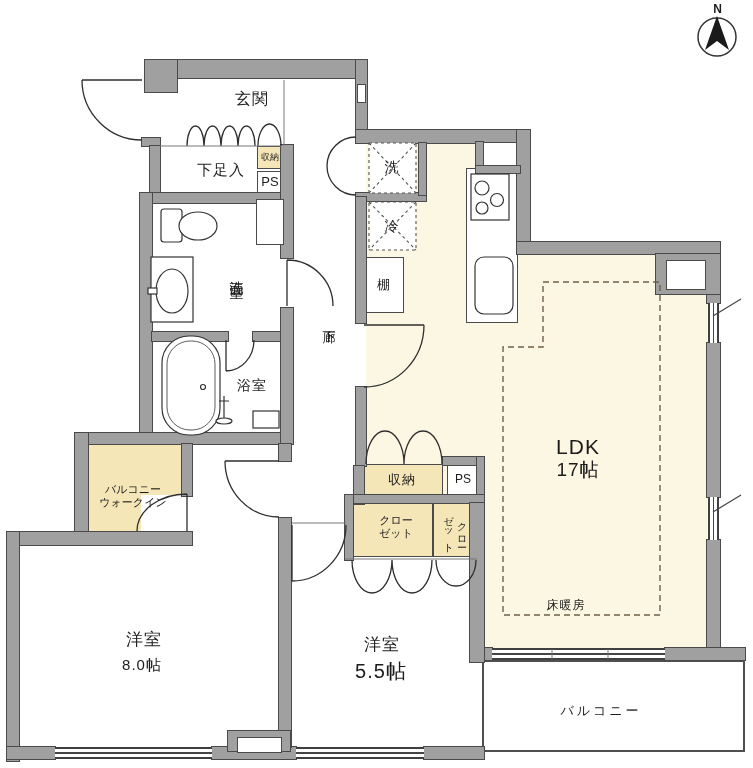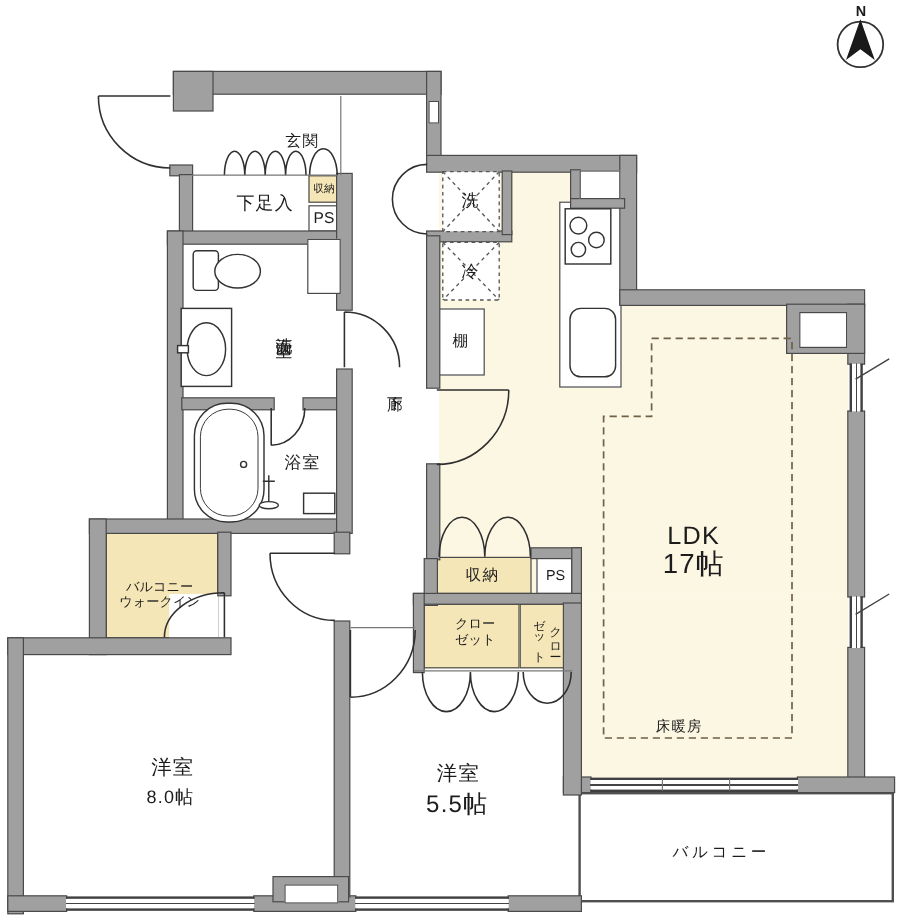--- a/index.html
+++ b/index.html
@@ -164,38 +164,38 @@
     </g>
 
     <g>
       <circle cx="717" cy="37" r="19" fill="none" stroke="#333" stroke-width="1.5"></circle>
       <polygon points="717,16 705,50 717,41 729,50" fill="#1a1a1a"></polygon>
     </g>
   </svg>
 
   <div id="labels">
     <div class="lbl" style="left:718px;top:10px;font-size:12px;font-weight:bold;">N</div>
-    <div class="lbl" style="left:252px;top:118px;font-size:13px;">玄関</div>
+    <div class="lbl" style="left:252px;top:99px;font-size:16px;">玄関</div>
     <div class="lbl" style="left:221px;top:170px;font-size:15px;">下足入</div>
     <div class="lbl" style="left:270px;top:157px;font-size:9px;letter-spacing:0;">収納</div>
     <div class="lbl" style="left:270px;top:182px;font-size:13px;letter-spacing:0;">PS</div>
     <div class="lbl" style="left:270px;top:221px;font-size:12px;letter-spacing:0;">
       <div>P</div>
       <div>S</div>
     </div>
     <div class="lbl vt" style="left:237px;top:273px;font-size:14px;">洗面室</div>
     <div class="lbl vt" style="left:328px;top:321px;font-size:13px;">廊下</div>
     <div class="lbl" style="left:252px;top:385px;font-size:14px;">浴室</div>
     <div class="lbl" style="left:392px;top:167px;font-size:14px;">洗</div>
     <div class="lbl" style="left:392px;top:226px;font-size:14px;">冷</div>
     <div class="lbl" style="left:384px;top:285px;font-size:13px;">棚</div>
     <div class="lbl" style="left:500px;top:153px;font-size:12px;letter-spacing:0;">PS</div>
     <div class="lbl" style="left:686px;top:274px;font-size:13px;letter-spacing:0;">PS</div>
     <div class="lbl" style="left:578px;top:447px;font-size:21px;">LDK</div>
-    <div class="lbl" style="left:578px;top:470px;font-size:23px;">17帖</div>
+    <div class="lbl" style="left:578px;top:470px;font-size:19px;">17帖</div>
     <div class="lbl" style="left:566px;top:606px;font-size:12px;">床暖房</div>
     <div class="lbl" style="left:133px;top:496px;font-size:11px;letter-spacing:0;">
       <div>バルコニー</div>
       <div>ウォークイン</div>
     </div>
     <div class="lbl" style="left:402px;top:480px;font-size:13px;">収納</div>
     <div class="lbl" style="left:463px;top:480px;font-size:12px;letter-spacing:0;">PS</div>
     <div class="lbl" style="left:396px;top:527px;font-size:11px;letter-spacing:0;">
       <div>クロー</div>
       <div>ゼット</div>

